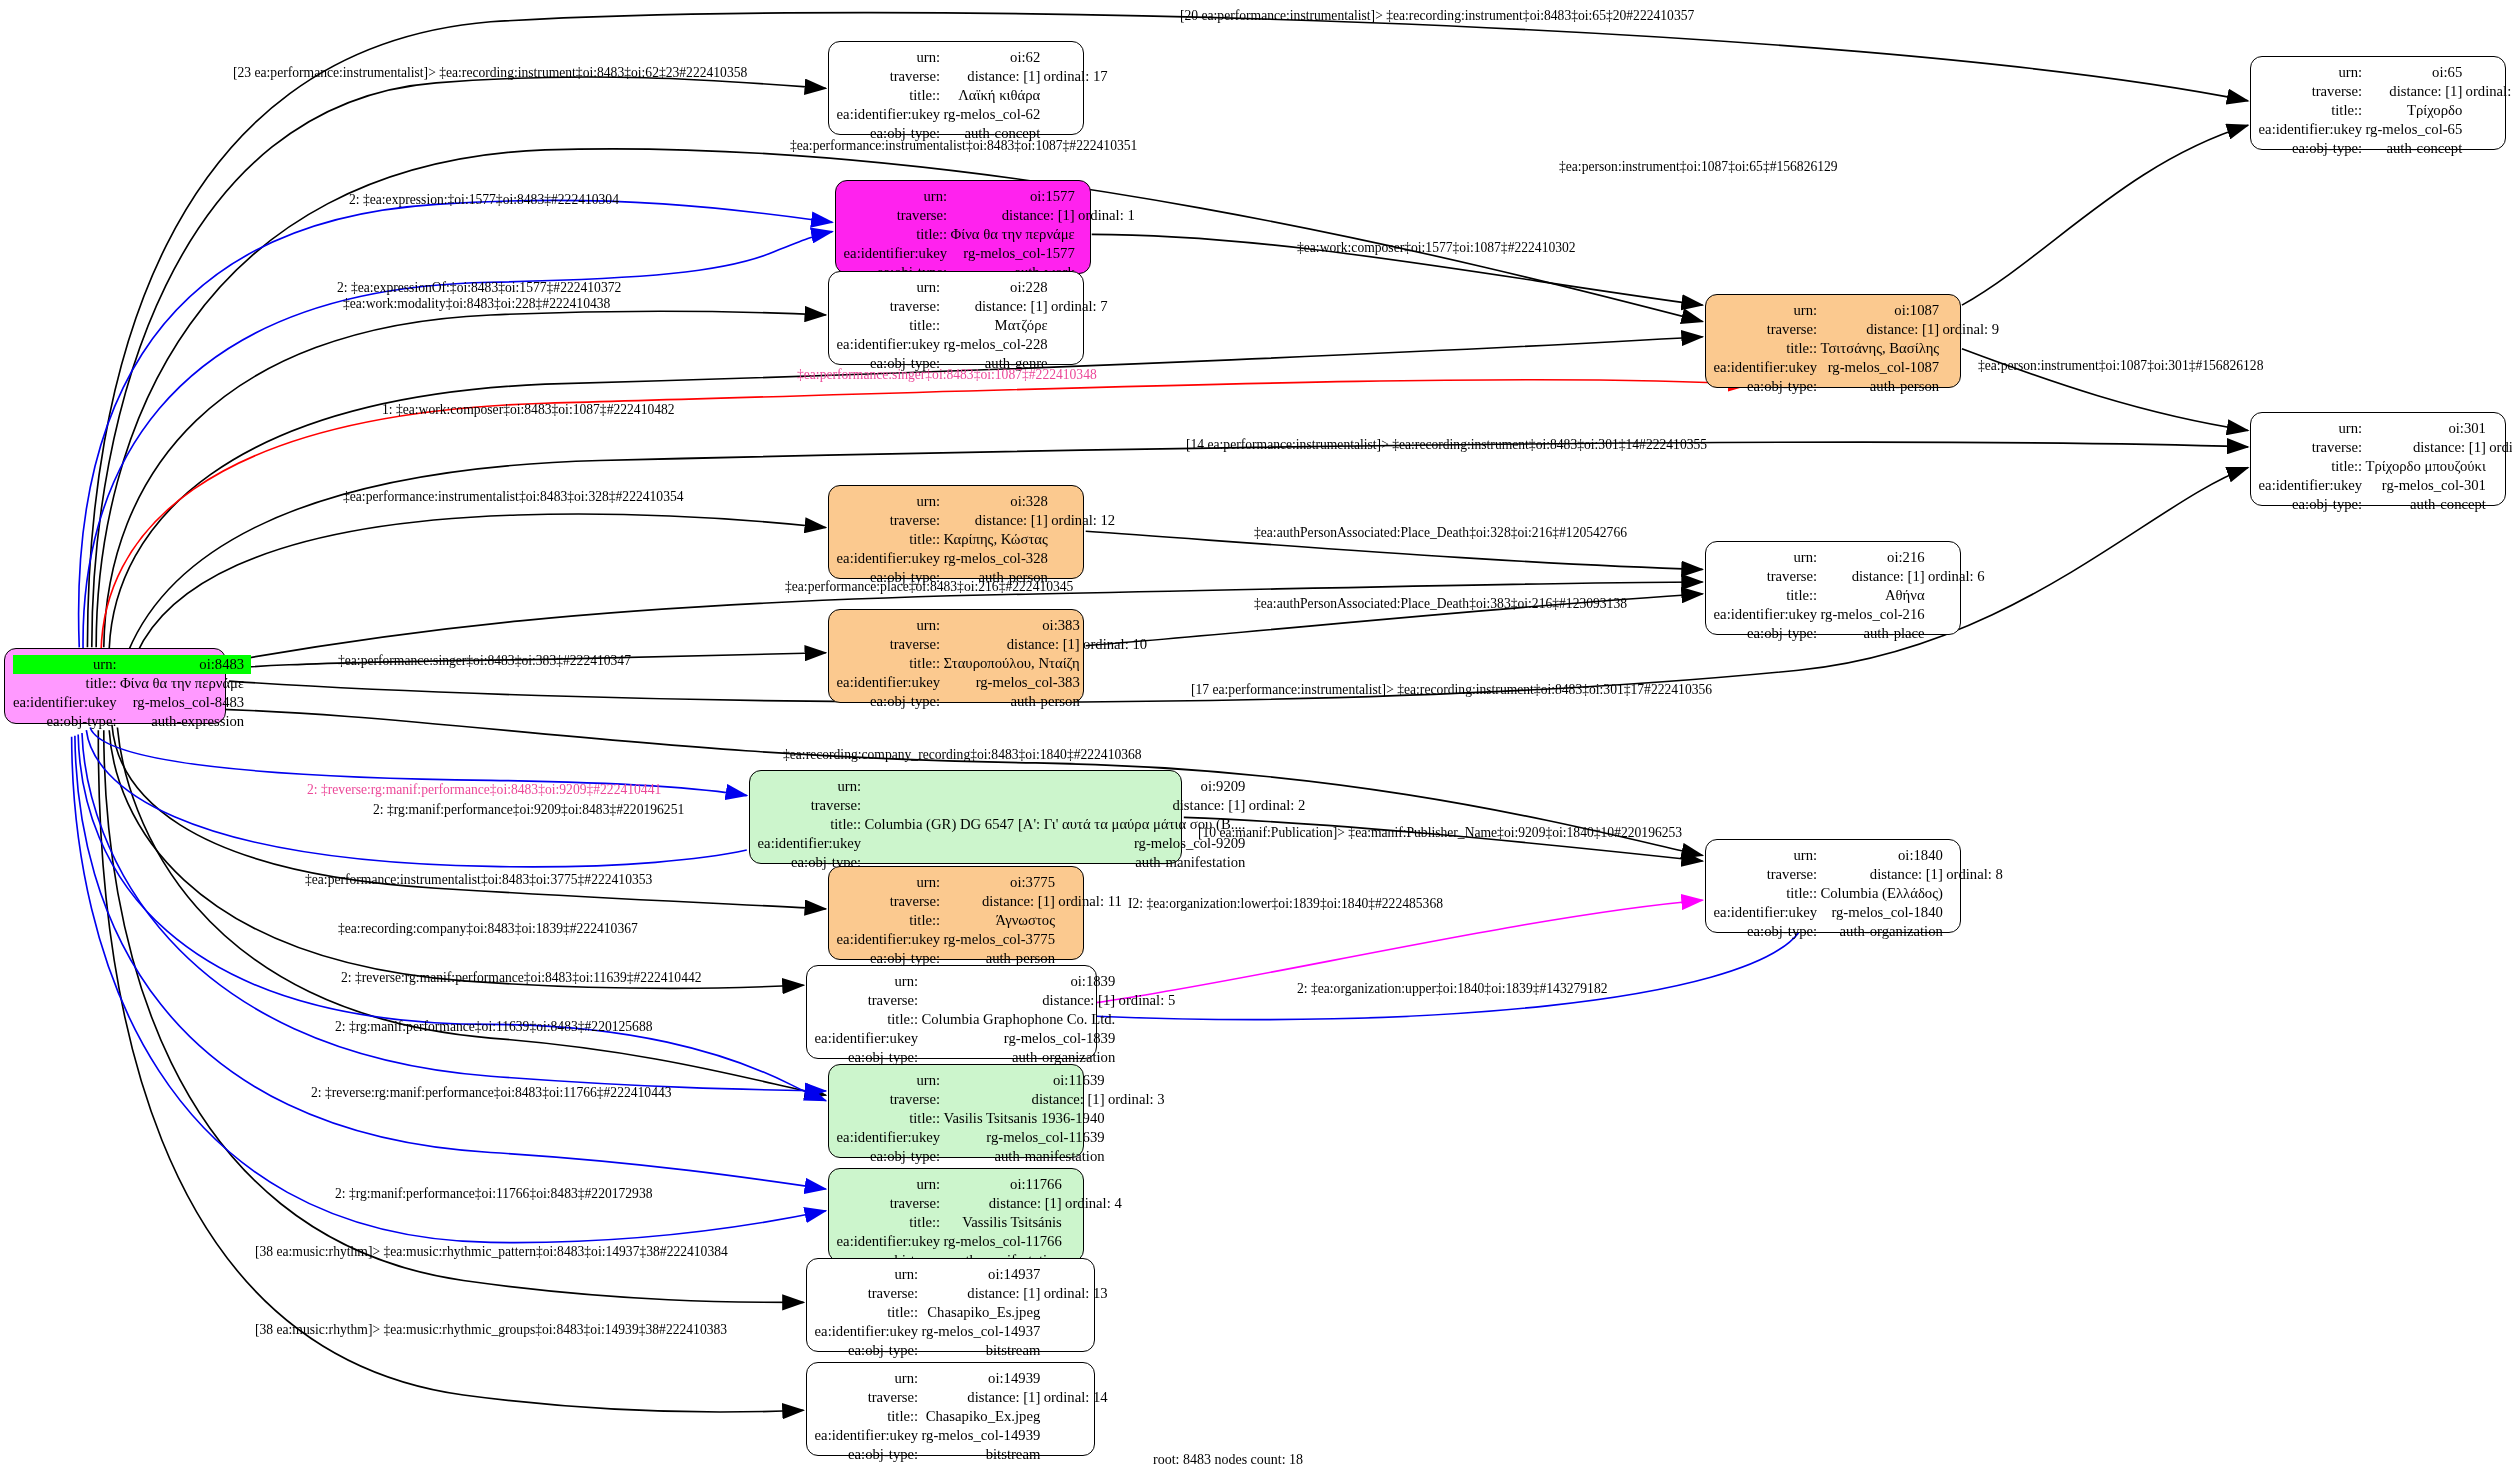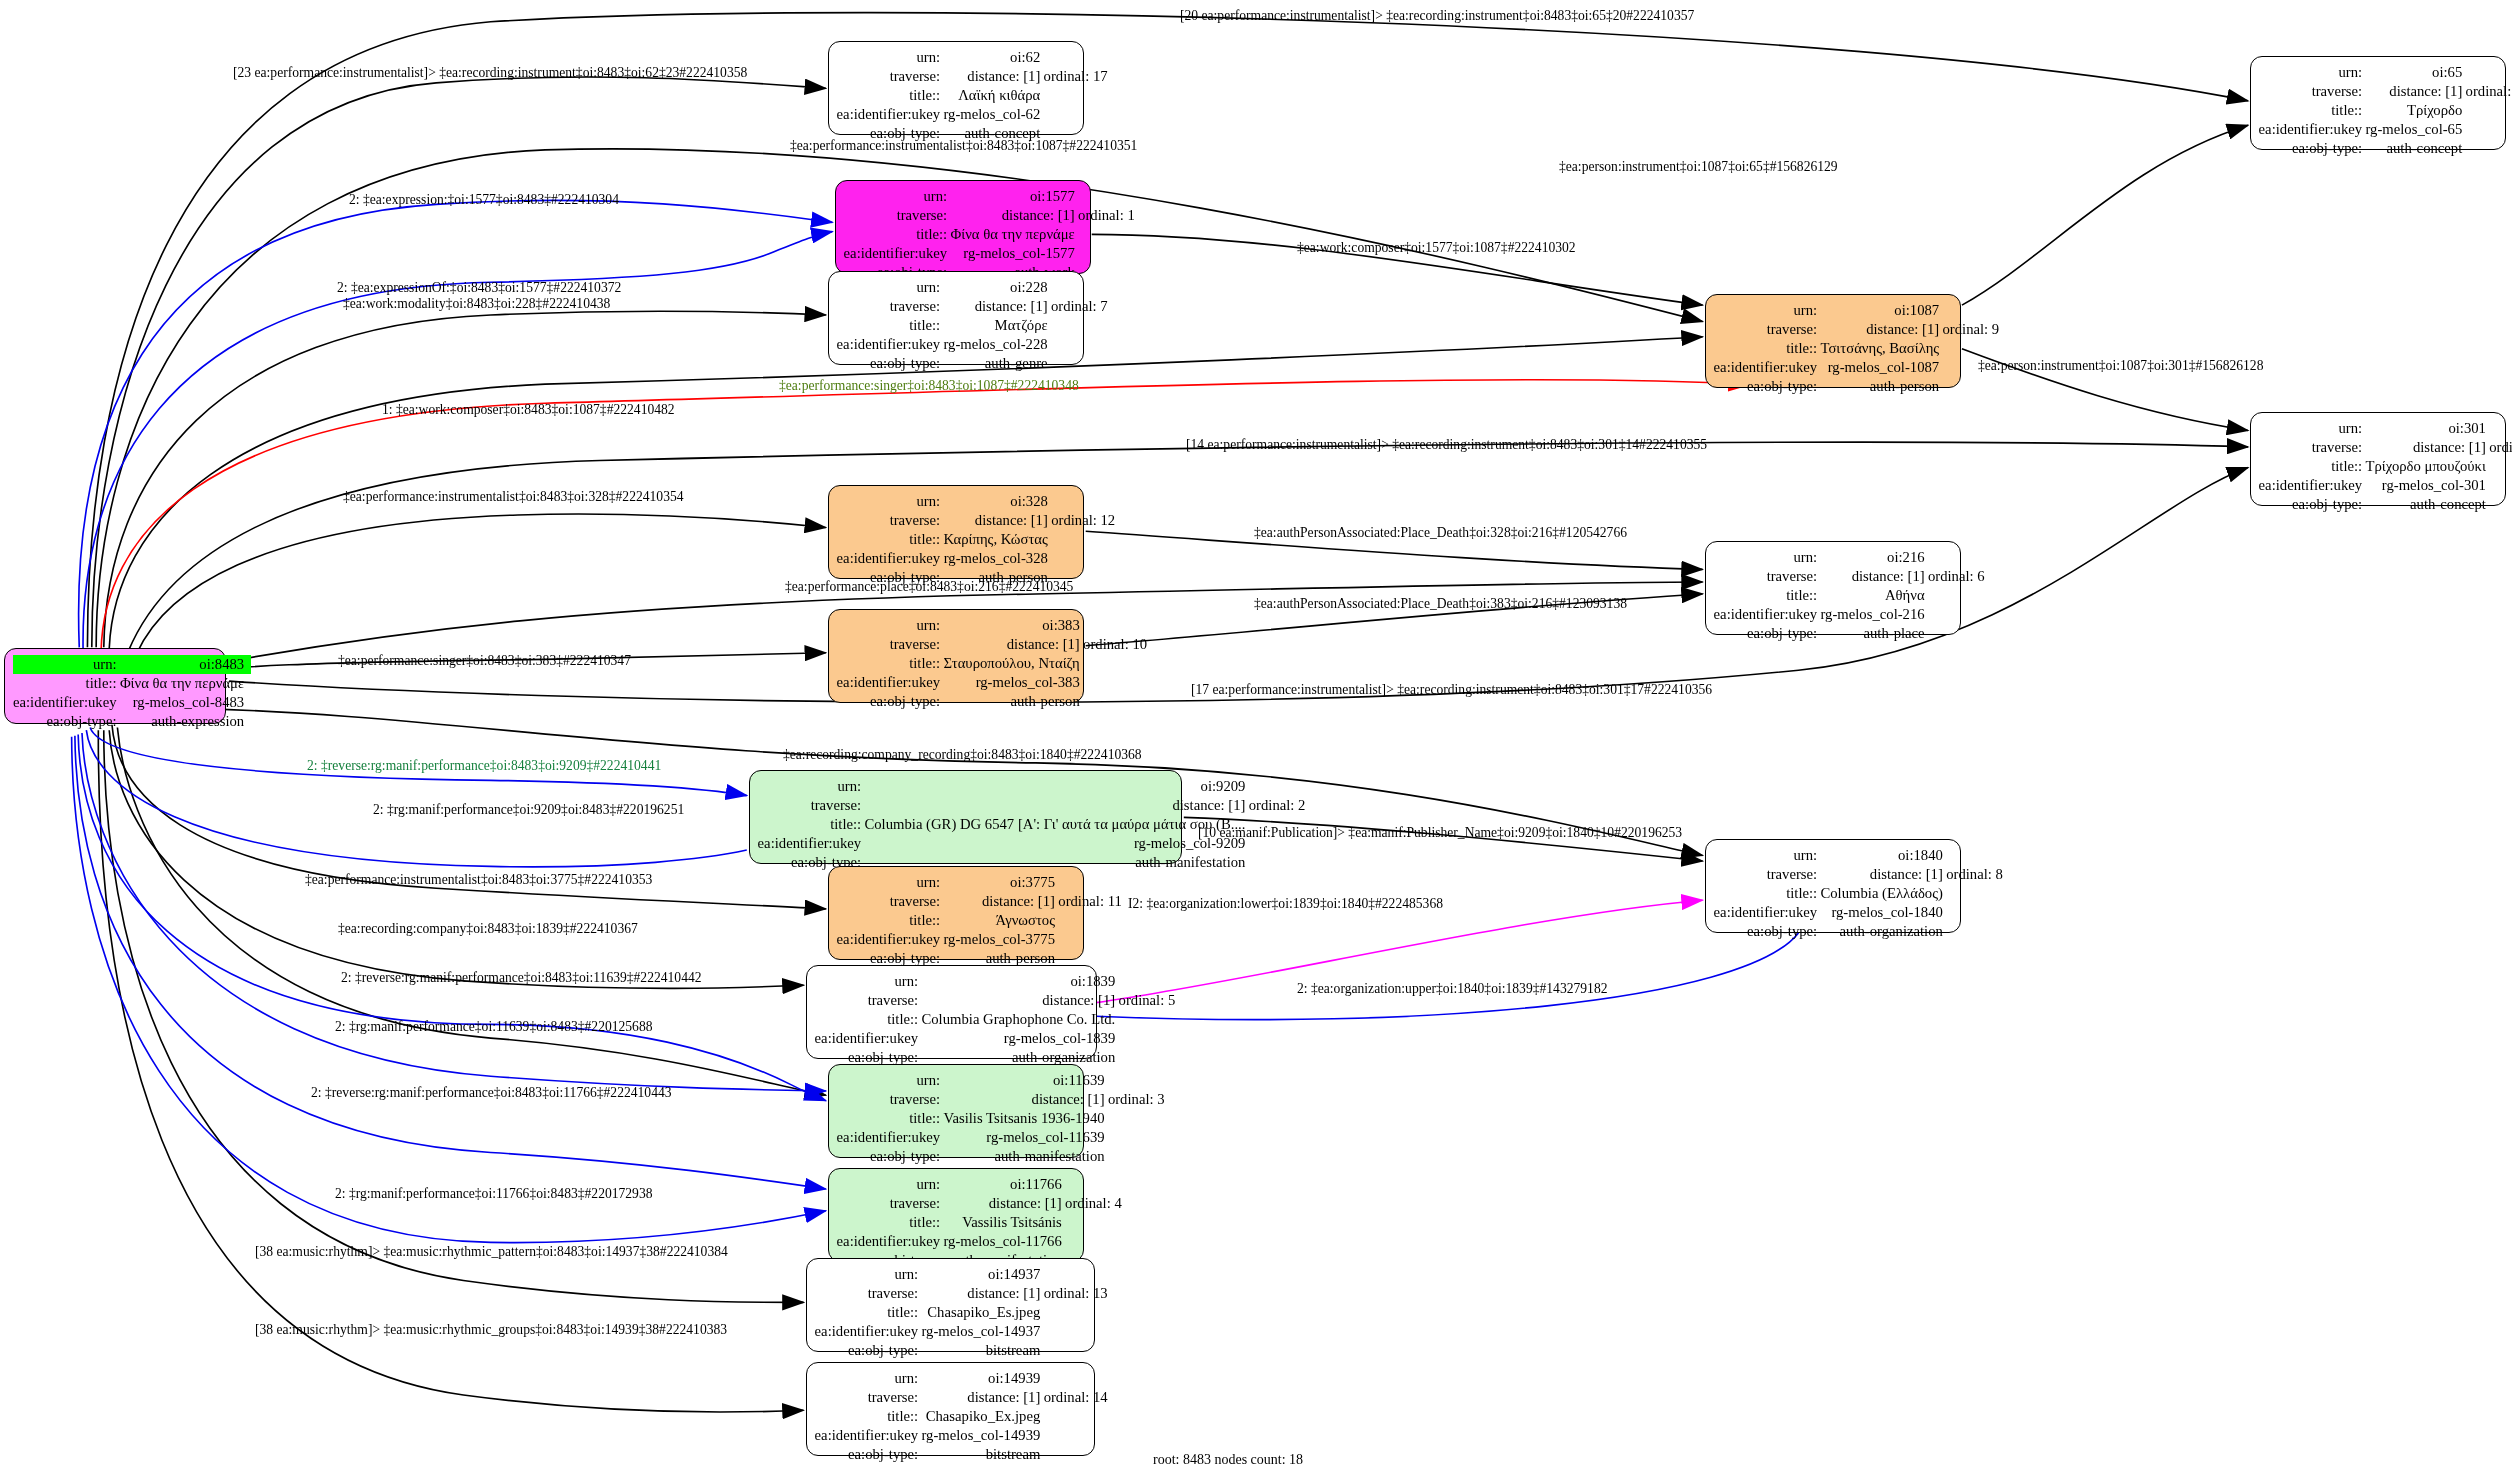--- a/index.html
+++ b/index.html
@@ -686,32 +686,32 @@
 
   <div id="labels">
       <div class="elabel" style="left: 1180px; top: 8px; color: rgb(0, 0, 0);">[20 ea:performance:instrumentalist]&gt; ‡ea:recording:instrument‡oi:8483‡oi:65‡20#222410357</div>
       <div class="elabel" style="left: 233px; top: 65px; color: rgb(0, 0, 0);">[23 ea:performance:instrumentalist]&gt; ‡ea:recording:instrument‡oi:8483‡oi:62‡23#222410358</div>
       <div class="elabel" style="left: 790px; top: 138px; color: rgb(0, 0, 0);">‡ea:performance:instrumentalist‡oi:8483‡oi:1087‡#222410351</div>
       <div class="elabel" style="left: 1559px; top: 159px; color: rgb(0, 0, 0);">‡ea:person:instrument‡oi:1087‡oi:65‡#156826129</div>
       <div class="elabel" style="left: 349px; top: 192px; color: rgb(0, 0, 0);">2: ‡ea:expression:‡oi:1577‡oi:8483‡#222410304</div>
       <div class="elabel" style="left: 1297px; top: 240px; color: rgb(0, 0, 0);">‡ea:work:composer‡oi:1577‡oi:1087‡#222410302</div>
       <div class="elabel" style="left: 337px; top: 280px; color: rgb(0, 0, 0);">2: ‡ea:expressionOf:‡oi:8483‡oi:1577‡#222410372</div>
       <div class="elabel" style="left: 343px; top: 296px; color: rgb(0, 0, 0);">‡ea:work:modality‡oi:8483‡oi:228‡#222410438</div>
-      <div class="elabel" style="left: 779px; top: 367px; color: #4d7c0f; margin-top: 11px;">‡ea:performance:singer‡oi:8483‡oi:1087‡#222410348</div>
+      <div class="elabel" style="left: 797px; top: 367px; color: #ec4899;">‡ea:performance:singer‡oi:8483‡oi:1087‡#222410348</div>
       <div class="elabel" style="left: 1978px; top: 358px; color: rgb(0, 0, 0);">‡ea:person:instrument‡oi:1087‡oi:301‡#156826128</div>
       <div class="elabel" style="left: 382px; top: 402px; color: rgb(0, 0, 0);">1: ‡ea:work:composer‡oi:8483‡oi:1087‡#222410482</div>
       <div class="elabel" style="left: 1186px; top: 437px; color: rgb(0, 0, 0);">[14 ea:performance:instrumentalist]&gt; ‡ea:recording:instrument‡oi:8483‡oi:301‡14#222410355</div>
       <div class="elabel" style="left: 343px; top: 489px; color: rgb(0, 0, 0);">‡ea:performance:instrumentalist‡oi:8483‡oi:328‡#222410354</div>
       <div class="elabel" style="left: 1254px; top: 525px; color: rgb(0, 0, 0);">‡ea:authPersonAssociated:Place_Death‡oi:328‡oi:216‡#120542766</div>
       <div class="elabel" style="left: 785px; top: 579px; color: rgb(0, 0, 0);">‡ea:performance:place‡oi:8483‡oi:216‡#222410345</div>
       <div class="elabel" style="left: 1254px; top: 596px; color: rgb(0, 0, 0);">‡ea:authPersonAssociated:Place_Death‡oi:383‡oi:216‡#123093138</div>
       <div class="elabel" style="left: 338px; top: 653px; color: rgb(0, 0, 0);">‡ea:performance:singer‡oi:8483‡oi:383‡#222410347</div>
       <div class="elabel" style="left: 1191px; top: 682px; color: rgb(0, 0, 0);">[17 ea:performance:instrumentalist]&gt; ‡ea:recording:instrument‡oi:8483‡oi:301‡17#222410356</div>
       <div class="elabel" style="left: 783px; top: 747px; color: rgb(0, 0, 0); text-align: center;">‡ea:recording:company_recording‡oi:8483‡oi:1840‡#222410368</div>
-      <div class="elabel" style="left: 307px; top: 758px; color: #15803d;">2: ‡reverse:rg:manif:performance‡oi:8483‡oi:9209‡#222410441</div>
+      <div class="elabel" style="left: 307px; top: 782px; color: #ec4899;">2: ‡reverse:rg:manif:performance‡oi:8483‡oi:9209‡#222410441</div>
       <div class="elabel" style="left: 373px; top: 802px; color: rgb(0, 0, 0);">2: ‡rg:manif:performance‡oi:9209‡oi:8483‡#220196251</div>
       <div class="elabel" style="left: 1198px; top: 825px; color: rgb(0, 0, 0);">[10 ea:manif:Publication]&gt; ‡ea:manif:Publisher_Name‡oi:9209‡oi:1840‡10#220196253</div>
       <div class="elabel" style="left: 305px; top: 872px; color: rgb(0, 0, 0);">‡ea:performance:instrumentalist‡oi:8483‡oi:3775‡#222410353</div>
       <div class="elabel" style="left: 1128px; top: 896px; color: rgb(0, 0, 0);">I2: ‡ea:organization:lower‡oi:1839‡oi:1840‡#222485368</div>
       <div class="elabel" style="left: 338px; top: 921px; color: rgb(0, 0, 0);">‡ea:recording:company‡oi:8483‡oi:1839‡#222410367</div>
       <div class="elabel" style="left: 309px; top: 970px; color: rgb(0, 0, 0); margin-left: 32px;">2: ‡reverse:rg:manif:performance‡oi:8483‡oi:11639‡#222410442</div>
       <div class="elabel" style="left: 1297px; top: 981px; color: rgb(0, 0, 0);">2: ‡ea:organization:upper‡oi:1840‡oi:1839‡#143279182</div>
       <div class="elabel" style="left: 335px; top: 1019px; color: rgb(0, 0, 0);">2: ‡rg:manif:performance‡oi:11639‡oi:8483‡#220125688</div>
       <div class="elabel" style="left: 311px; top: 1085px; color: rgb(0, 0, 0);">2: ‡reverse:rg:manif:performance‡oi:8483‡oi:11766‡#222410443</div>
       <div class="elabel" style="left: 335px; top: 1186px; color: rgb(0, 0, 0);">2: ‡rg:manif:performance‡oi:11766‡oi:8483‡#220172938</div>

